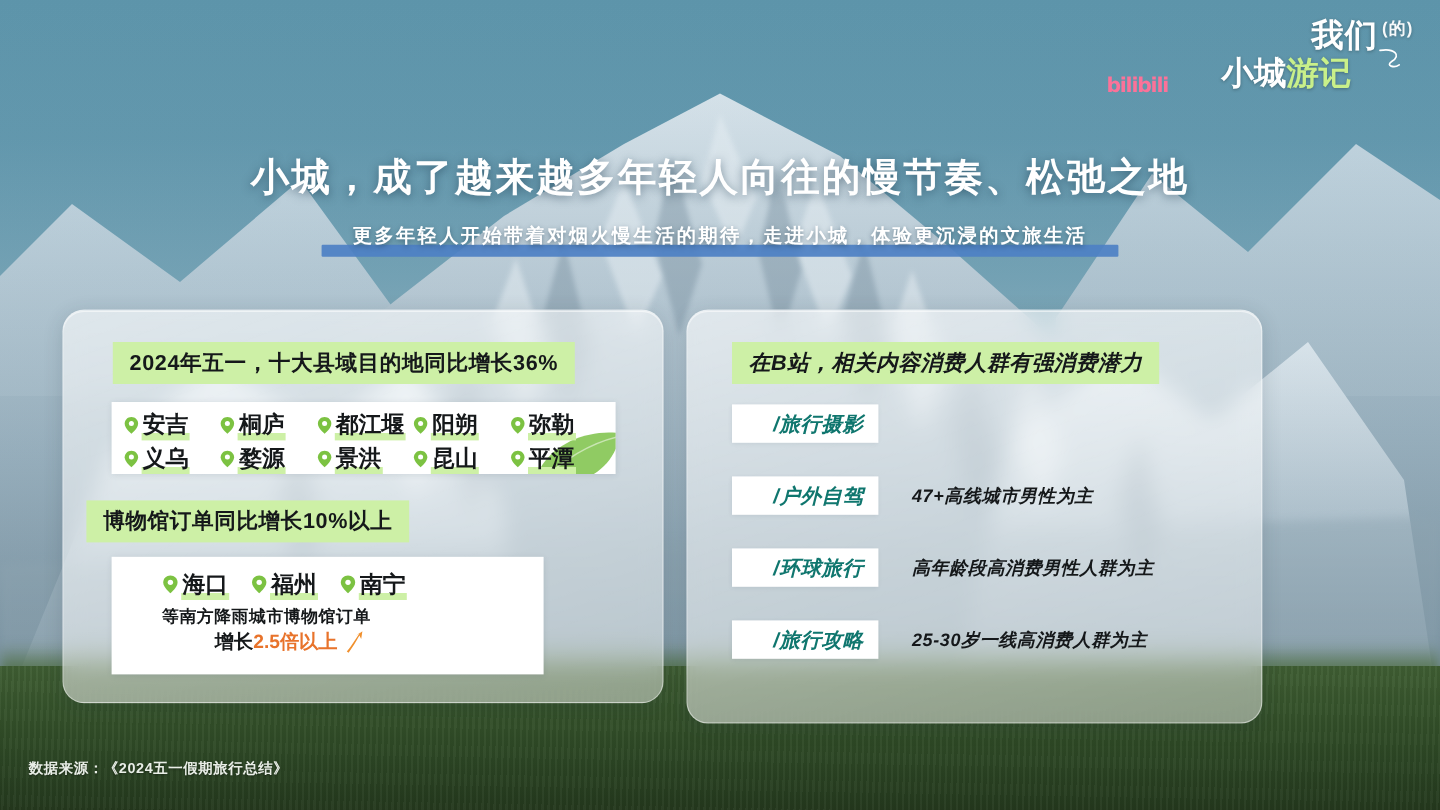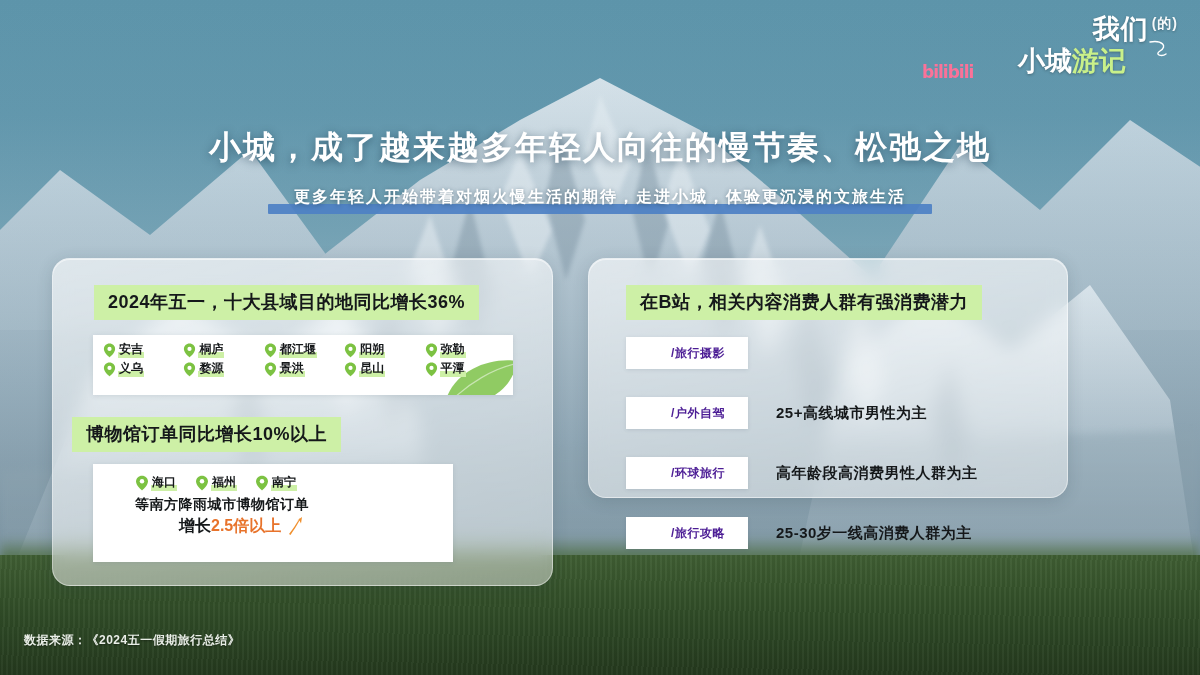--- a/index.html
+++ b/index.html
@@ -87,43 +87,43 @@
 
   
   .card{
     position:absolute; border-radius:18px;
     background:linear-gradient(160deg,rgba(255,255,255,.60),rgba(255,255,255,.44));
     backdrop-filter:blur(9px); -webkit-backdrop-filter:blur(9px);
     box-shadow:0 3px 16px rgba(30,50,65,.16), inset 0 1px 0 rgba(255,255,255,.55);
     border:1px solid rgba(255,255,255,.42);
   }
   #card-left  { left:52px;  top:258px; width:501px; height:328px; }
-  #card-right { left:588px; top:258px; width:480px; height:240px; }
+  #card-right { left:572px; top:258px; width:480px; height:345px;font-style:italic; }
 
   .hl-band{
     background:#cdf0a6; display:inline-block; padding:5px 14px 6px 14px;
     font-size:18px; font-weight:bold; color:#15181a; letter-spacing:.5px;
     white-space:nowrap;
   }
 
   
   #hl-left-1{ position:absolute; left:41px; top:26px; }
   .white-strip{
     position:absolute; background:#ffffff; overflow:hidden;
     box-shadow:0 1px 5px rgba(40,60,75,.12);
   }
   #strip-cities{ left:40px; top:76px; width:420px; height:60px; }
   .city-grid{
     position:relative; z-index:2;
     display:grid; grid-template-columns:repeat(5,1fr);
     row-gap:2px; padding:6px 8px 4px 10px;
   }
   .city{
-    display:flex; align-items:flex-end; gap:2px;
-    font-size:12px; font-weight:bold; color:#15181a; white-space:nowrap;
+    display:flex; align-items:center; gap:2px;
+    font-size:19px; font-weight:bold; color:#15181a; white-space:nowrap;
   }
   .city .nm{
     background:linear-gradient(to top,#cdf0a6 0 6px, rgba(0,0,0,0) 6px);
     padding:0 1px;
   }
   .pin{ flex:0 0 auto; }
   .leaf{
     position:absolute; right:-6px; bottom:-14px; width:78px; height:50px; z-index:1;
   }
 
@@ -135,21 +135,21 @@
   }
   .mgrow{ font-size:16px; font-weight:bold; color:#15181a; display:flex; align-items:center;margin-left:44px; }
   .orange{ color:#e8732b; }
 
   
   #hl-right-1{ position:absolute; left:37px; top:26px; }
   .row{ position:absolute; left:37px; display:flex; align-items:center; gap:28px; }
   .tag{
     width:122px; height:32px; background:#ffffff;
     display:flex; align-items:center; justify-content:center;
-    font-size:12px; font-weight:bold; color:#4c1d95; letter-spacing:.5px;
+    font-size:17px; font-weight:bold; color:#0f766e; letter-spacing:.5px;
     box-shadow:0 1px 4px rgba(40,60,75,.12);
     padding-left:22px;
   }
   .desc{ font-size:15px; font-weight:bold; color:#15181a; letter-spacing:.5px; white-space:nowrap; }
 
   
   .source{
     position:absolute; left:24px; bottom:26px;
     font-size:12px; font-weight:bold; color:#e9eee7; letter-spacing:.5px;
     text-shadow:0 1px 2px rgba(0,0,0,.4);
@@ -366,21 +366,21 @@
 </div>
 
 <div class="card" id="card-right">
   <div class="hl-band" id="hl-right-1">在B站，相关内容消费人群有强消费潜力</div>
 
   <div class="row" style="top:78px">
     <div class="tag">/旅行摄影</div>
   </div>
   <div class="row" style="top:138px">
     <div class="tag">/户外自驾</div>
-    <div class="desc">25+高线城市男性为主</div>
+    <div class="desc">47+高线城市男性为主</div>
   </div>
   <div class="row" style="top:198px">
     <div class="tag">/环球旅行</div>
     <div class="desc">高年龄段高消费男性人群为主</div>
   </div>
   <div class="row" style="top:258px">
     <div class="tag">/旅行攻略</div>
     <div class="desc">25-30岁一线高消费人群为主</div>
   </div>
 </div>

